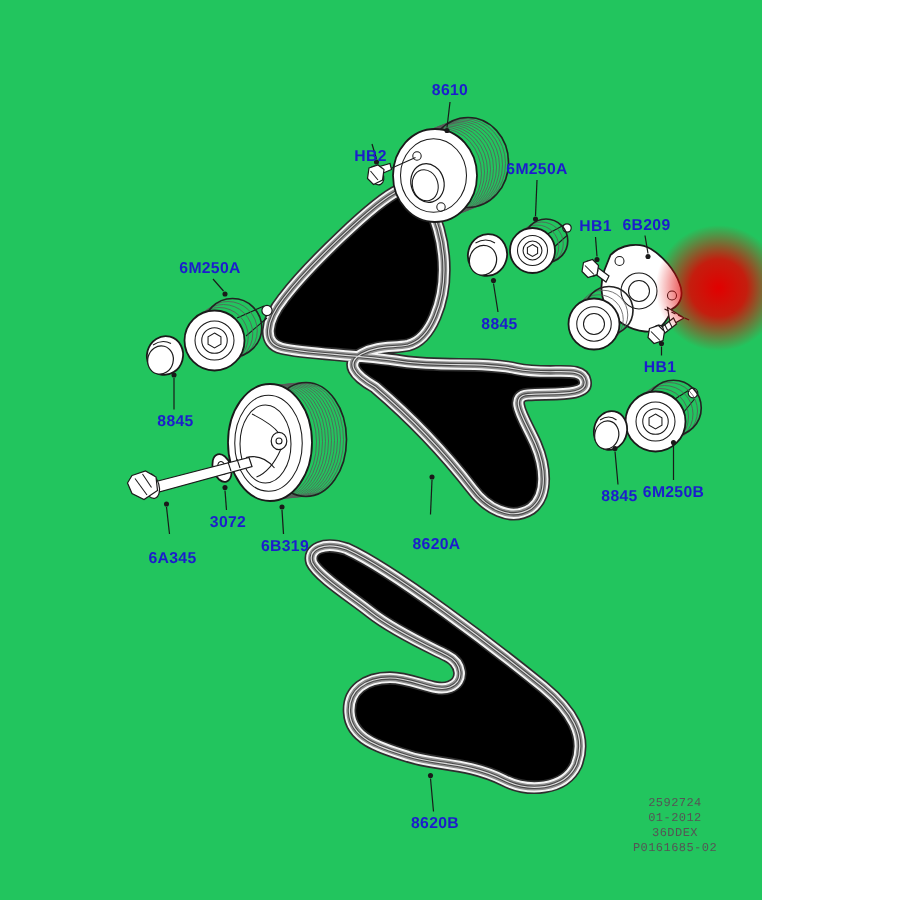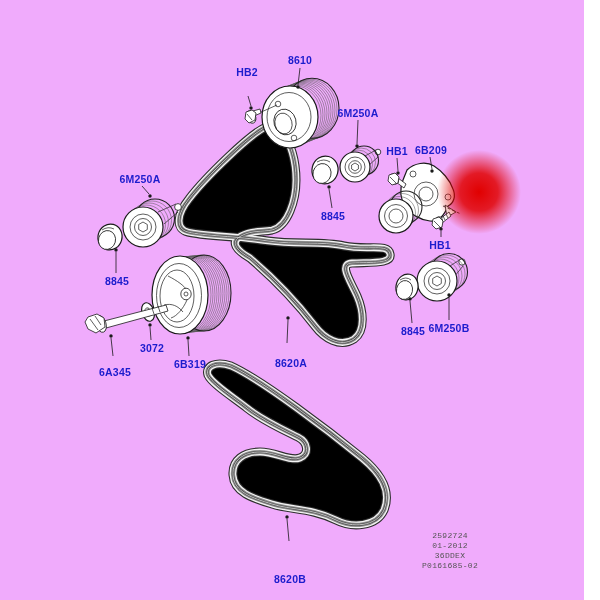--- a/index.html
+++ b/index.html
@@ -2,21 +2,21 @@
 <html style="--callout: #1c1ccd; --line: #1a1a1a; --highlight: #e10000; --reference: #555555;"><head>
 <meta charset="utf-8">
 <style>
   :root{
     --callout:#1c1ccd;
     --line:#1a1a1a;
     --highlight:#e10000;
     --reference:#555555;
   }
   html,body{margin:0;padding:0;background:#fff;}
-  .stage{position:relative;width:584px;height:600px;background:#f0abfc;overflow:hidden;
+  .stage{position:relative;width:508px;height:600px;background:#22c55e;overflow:hidden;
          font-family:"Liberation Sans",sans-serif;}
   .art{position:absolute;left:0;top:0;}
   .callout{
     position:absolute;transform:translate(-50%,-50%);
     font:bold 10.5px "Liberation Sans",sans-serif;
     color:var(--callout);letter-spacing:.2px;white-space:nowrap;cursor:pointer;
   }
   .refblock{
     position:absolute;left:398px;top:531px;width:104px;text-align:center;
     font:8px "Liberation Mono",monospace;color:var(--reference);line-height:10px;
@@ -289,35 +289,35 @@
     <line class="leader" x1="189" y1="356" x2="188" y2="340"></line>
         <circle class="dot" cx="188" cy="338" r="1.7"></circle>
     <line class="leader" x1="287" y1="343" x2="288" y2="320"></line>
         <circle class="dot" cx="288" cy="318" r="1.7"></circle>
     <line class="leader" x1="289" y1="541" x2="287" y2="519"></line>
         <circle class="dot" cx="287" cy="517" r="1.7"></circle>
   </g>
 </svg>
 
   <div class="callout" style="left:300px;top:60px">8610</div>
-  <div class="callout" style="left:247px;top:72px">HB2</div>
+  <div class="callout" style="left:247px;top:104px">HB2</div>
   <div class="callout" style="left:358px;top:113px">6M250A</div>
   <div class="callout" style="left:397px;top:151px">HB1</div>
   <div class="callout" style="left:431px;top:150px">6B209</div>
   <div class="callout" style="left:140px;top:179px">6M250A</div>
   <div class="callout" style="left:333px;top:216px">8845</div>
   <div class="callout" style="left:117px;top:281px">8845</div>
   <div class="callout" style="left:440px;top:245px">HB1</div>
   <div class="callout" style="left:413px;top:331px">8845</div>
   <div class="callout" style="left:449px;top:328px">6M250B</div>
   <div class="callout" style="left:115px;top:372px">6A345</div>
   <div class="callout" style="left:152px;top:348px">3072</div>
   <div class="callout" style="left:190px;top:364px">6B319</div>
   <div class="callout" style="left:291px;top:363px">8620A</div>
-  <div class="callout" style="left:290px;top:579px">8620B</div>
+  <div class="callout" style="left:290px;top:549px">8620B</div>
 
   <div class="refblock">
     <div>2592724</div>
     <div>01-2012</div>
     <div>36DDEX</div>
     <div>P0161685-02</div>
   </div>
 
 </div>
 

